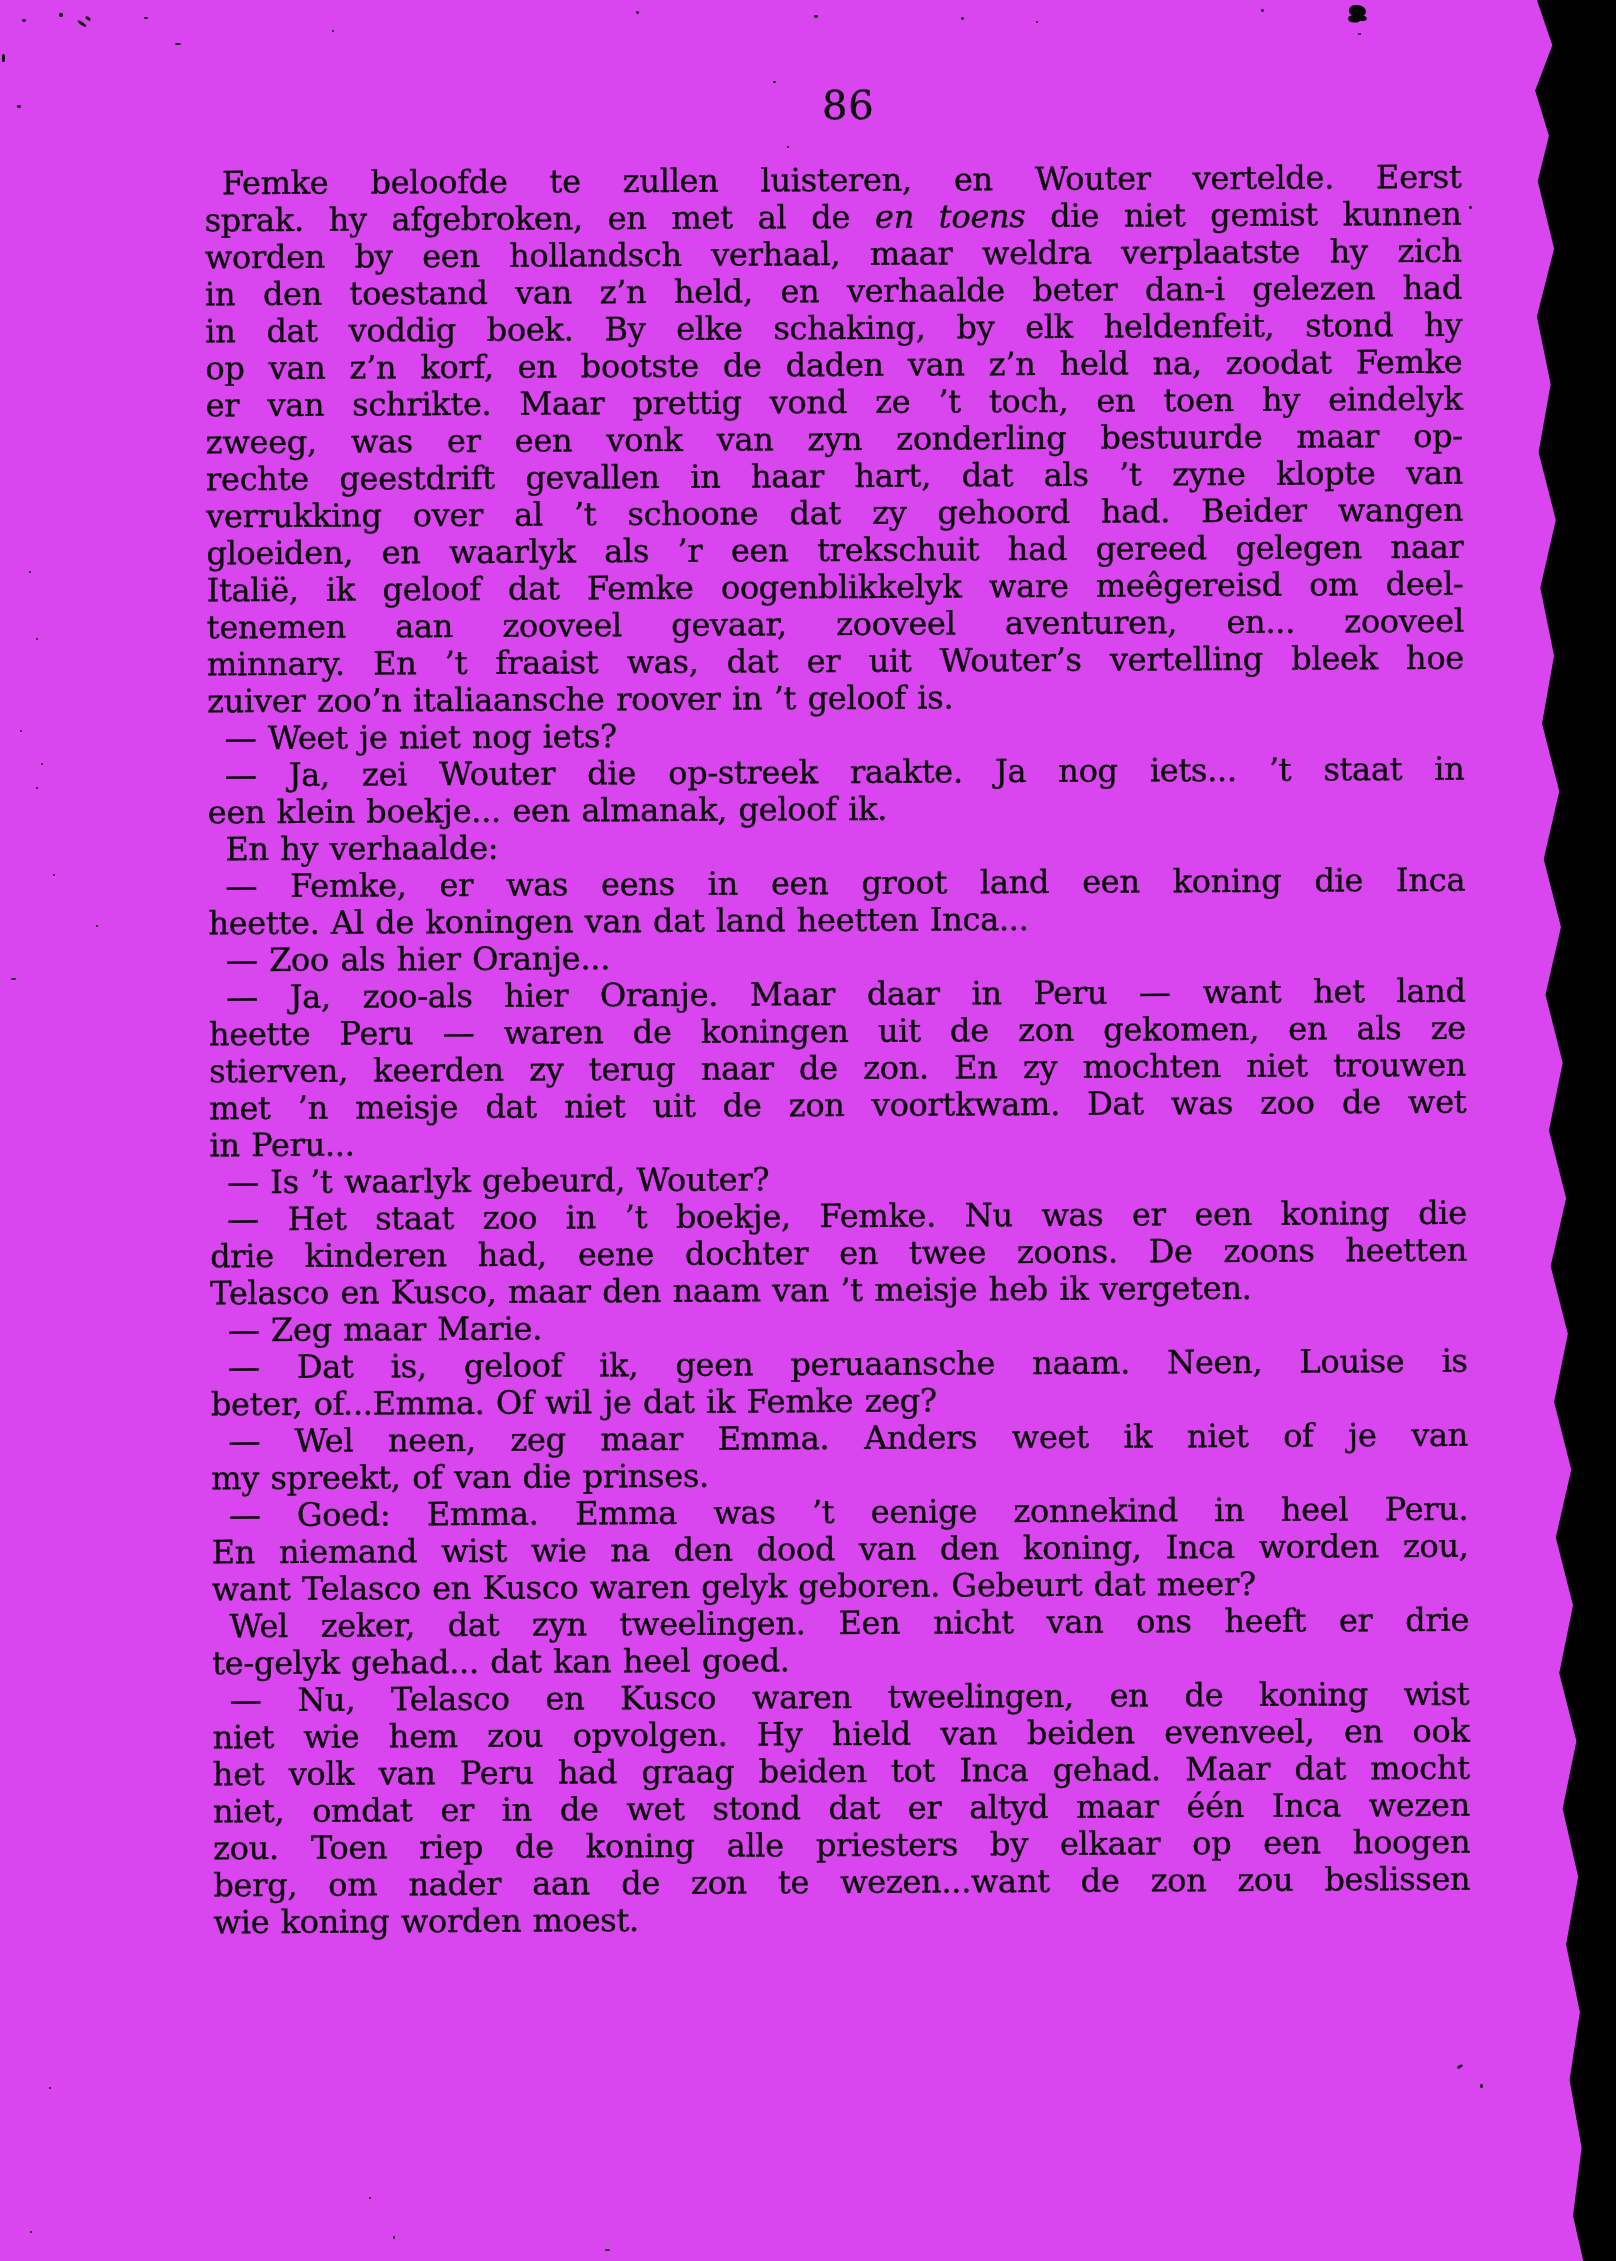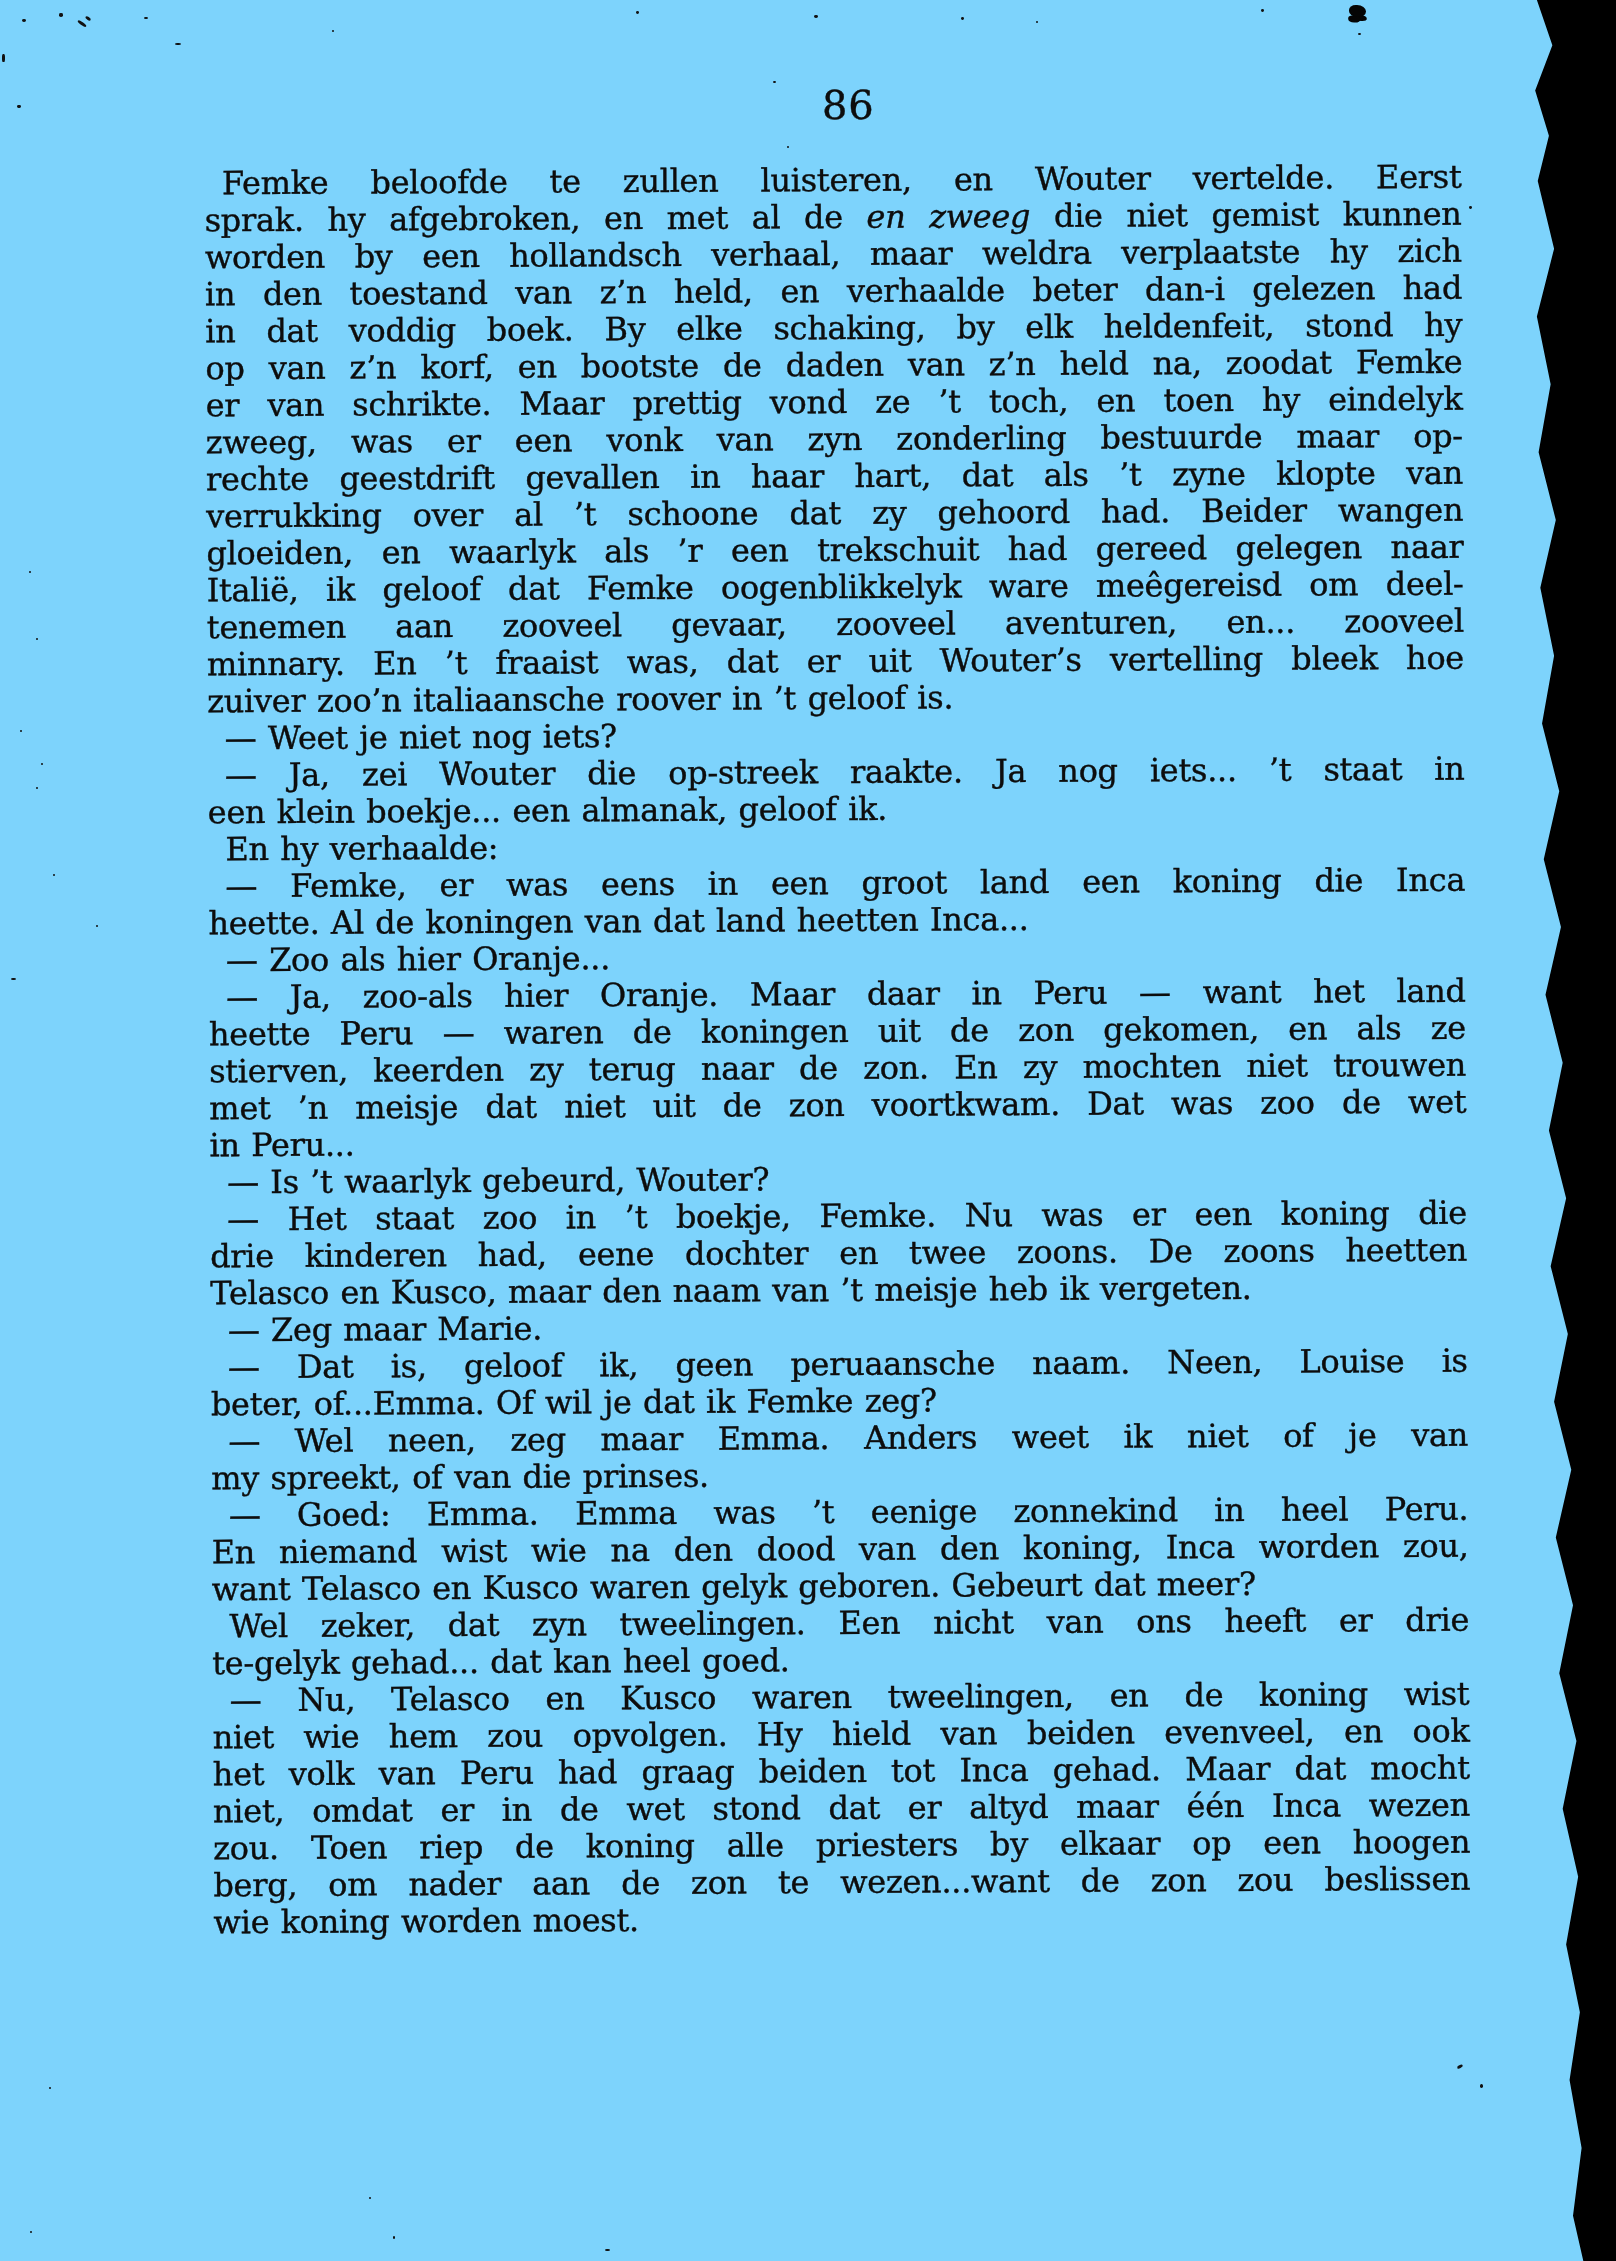--- a/index.html
+++ b/index.html
@@ -5,21 +5,21 @@
   html,body{margin:0;padding:0;}
   body{
     width:1616px;height:2261px;
     background:#f2f2f0;
     font-family:"DejaVu Serif", serif;
     position:relative;
     overflow:hidden;
   }
   .page{
     position:absolute;inset:0;
-    background:#7dd3fc;
+    background:#d946ef;
   }
   .page-number{
     position:absolute;
     top:82px;left:822px;
     font-size:40px;
     color:#0d0d0d;
     -webkit-text-stroke:0.4px #0d0d0d;
     letter-spacing:0.8px;
   }
   .text-block{
@@ -65,21 +65,21 @@
 </style>
 </head>
 <body>
 
 <div class="page">
 
   <div class="page-number">86</div>
 
   <div class="text-block">
       <div class="line indent">Femke beloofde te zullen luisteren, en Wouter vertelde. Eerst</div>
-      <div class="line">sprak. hy afgebroken, en met al de <i>en zweeg</i> die niet gemist kunnen</div>
+      <div class="line">sprak. hy afgebroken, en met al de <i>en toens</i> die niet gemist kunnen</div>
       <div class="line">worden by een hollandsch verhaal, maar weldra verplaatste hy zich</div>
       <div class="line">in den toestand van z’n held, en verhaalde beter dan-i gelezen had</div>
       <div class="line">in dat voddig boek. By elke schaking, by elk heldenfeit, stond hy</div>
       <div class="line">op van z’n korf, en bootste de daden van z’n held na, zoodat Femke</div>
       <div class="line">er van schrikte. Maar prettig vond ze ’t toch, en toen hy eindelyk</div>
       <div class="line">zweeg, was er een vonk van zyn zonderling bestuurde maar op-</div>
       <div class="line">rechte geestdrift gevallen in haar hart, dat als ’t zyne klopte van</div>
       <div class="line">verrukking over al ’t schoone dat zy gehoord had. Beider wangen</div>
       <div class="line">gloeiden, en waarlyk als ’r een trekschuit had gereed gelegen naar</div>
       <div class="line">Italië, ik geloof dat Femke oogenblikkelyk ware meêgereisd om deel-</div>

